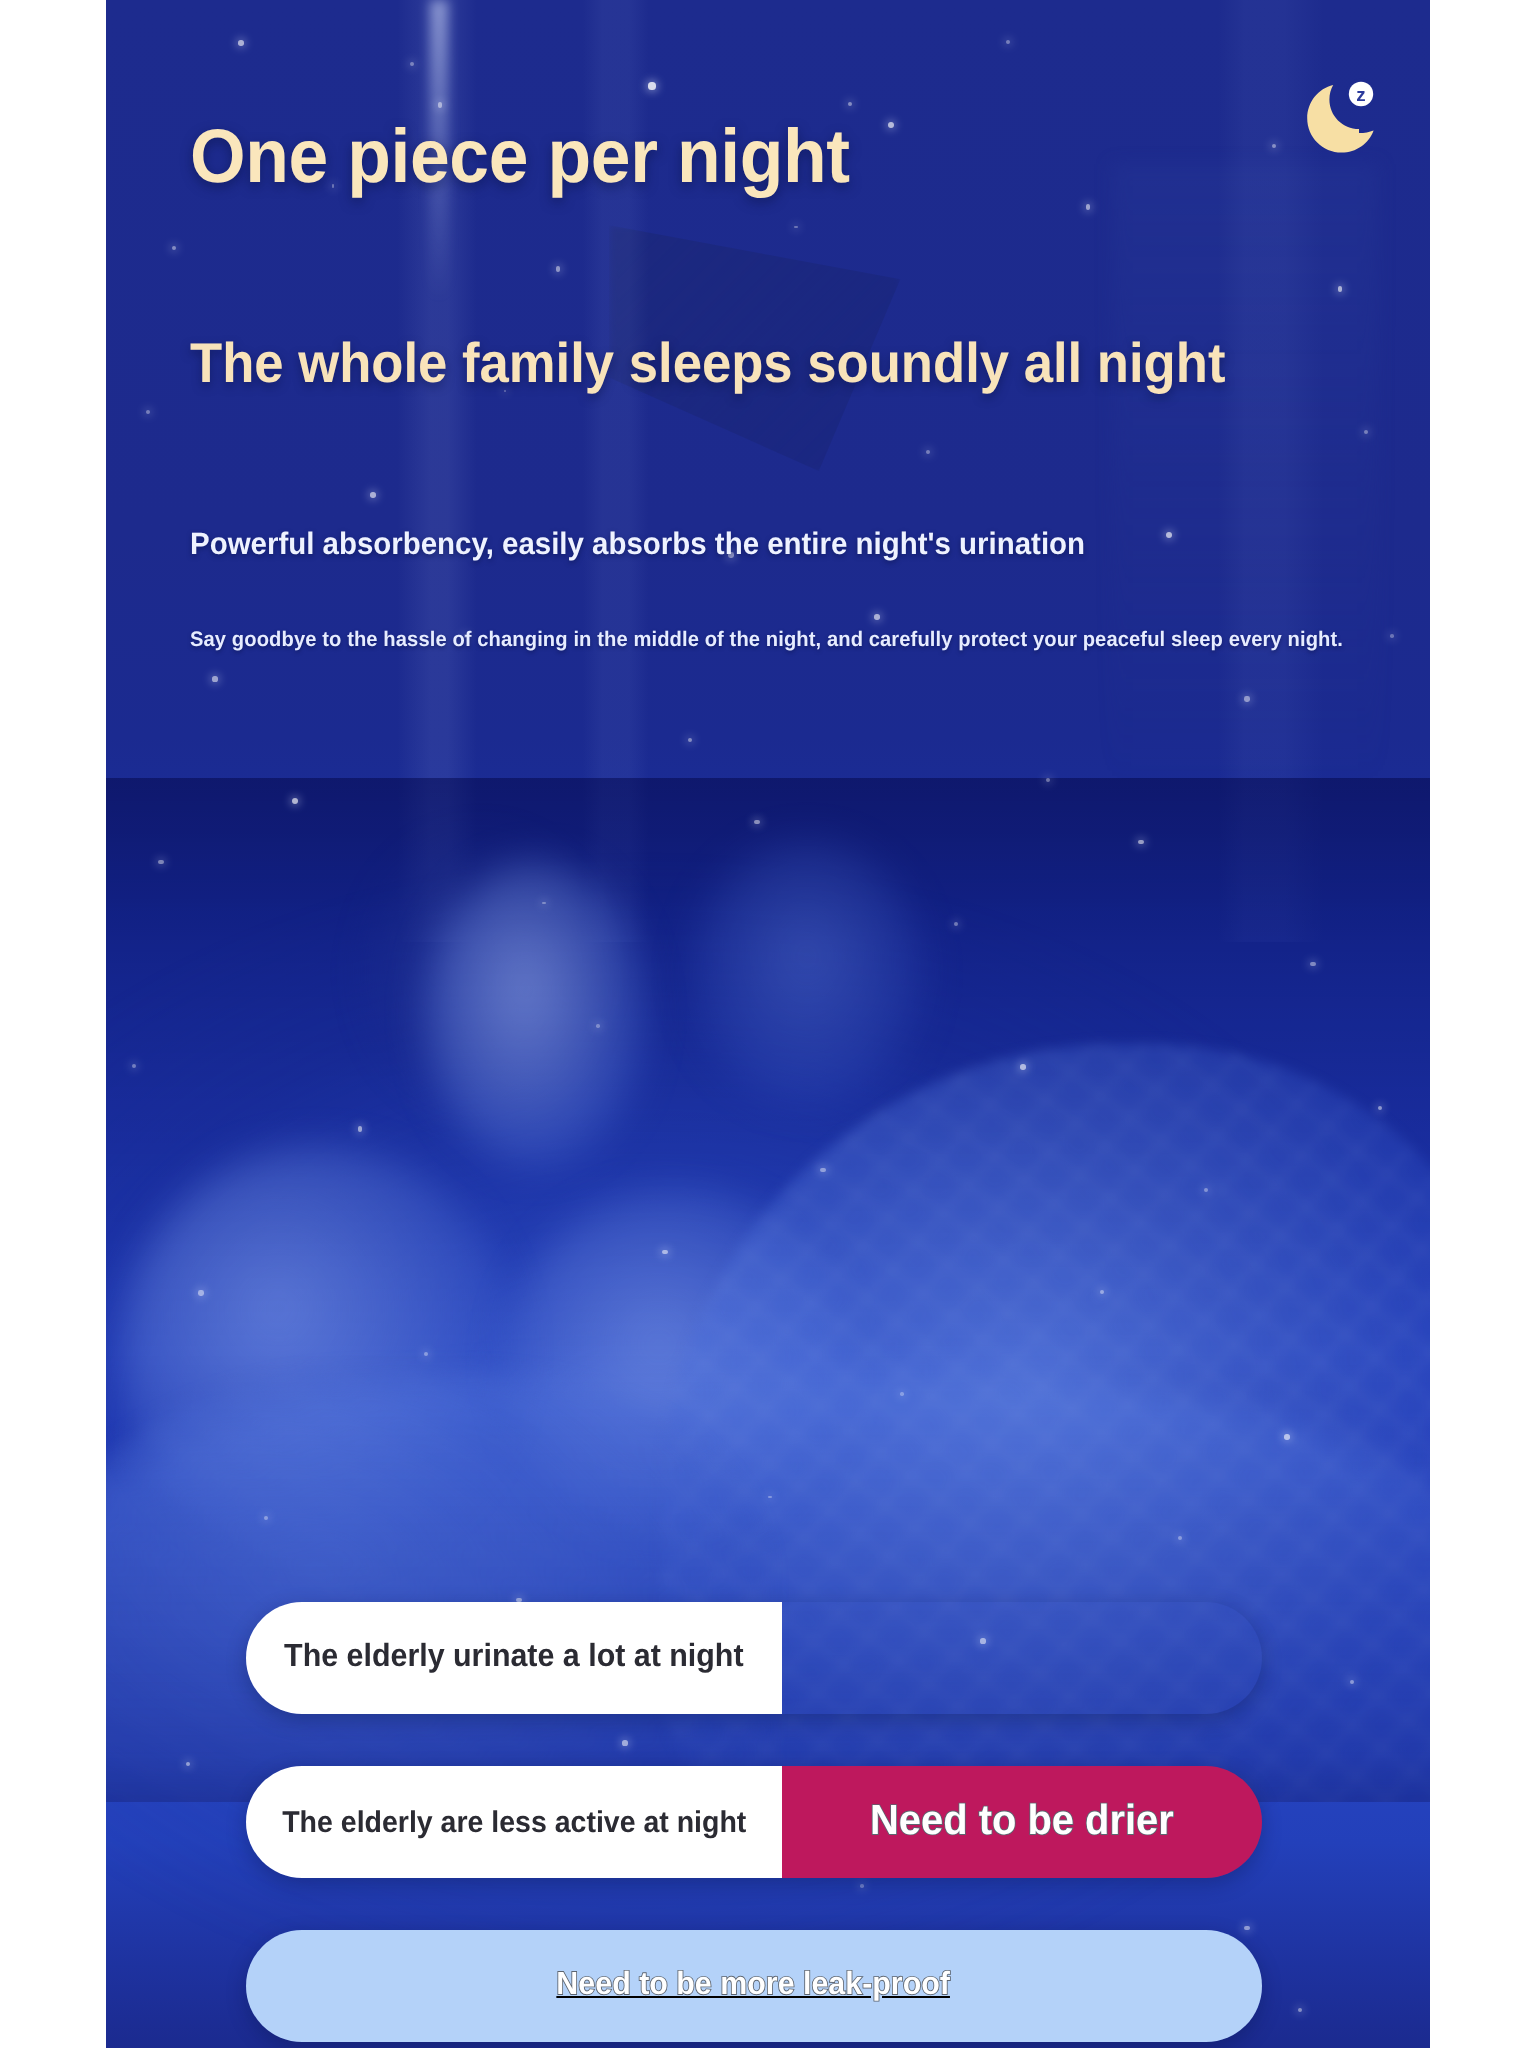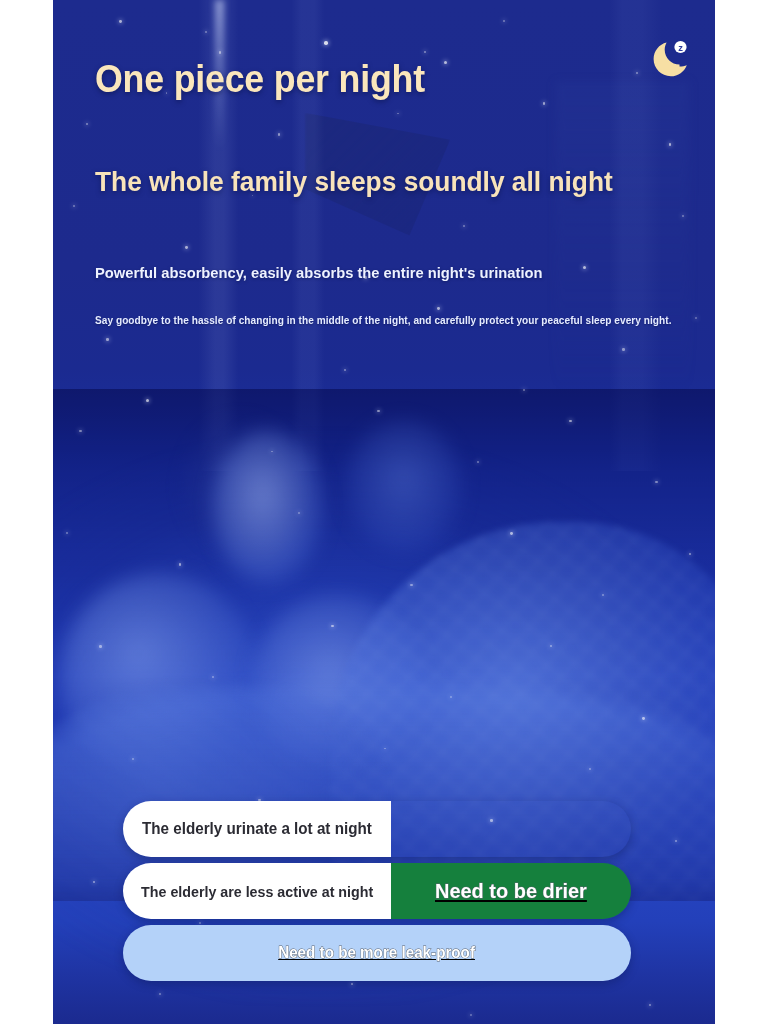--- a/index.html
+++ b/index.html
@@ -271,21 +271,21 @@
     left: 70px;
     top: 801px;
     width: 508px;
   }
   .pill {
     display: flex;
     align-items: stretch;
     height: 56px;
     border-radius: 28px;
     overflow: hidden;
-    margin-bottom: 6px;
+    margin-bottom: 26px;
     box-shadow: 0 3px 10px rgba(8,16,60,0.30);
   }
   .pill-left {
     flex: 0 0 268px;
     background: #ffffff;
     display: flex;
     align-items: center;
     justify-content: center;
     padding: 0 10px;
     box-sizing: border-box;
@@ -312,21 +312,21 @@
     transform: scaleX(0.95);
     white-space: nowrap;
   }
 
   
   .pill.r1 .pill-left span { font-size: 16px; }
   .pill.r1 .pill-right      { background: #aecdf7; }
   .pill.r1 .pill-right span { font-size: 19px; }
 
   .pill.r2 .pill-left span { font-size: 15px; }
-  .pill.r2 .pill-right      { background: #15803d; text-decoration: underline; }
+  .pill.r2 .pill-right      { background: #be185d; }
   .pill.r2 .pill-right span { font-size: 21px; }
 
   .pill.r3 .pill-left span { font-size: 12.5px; }
   .pill.r3 .pill-right      { background: #b4d2f9; text-decoration: underline; }
   .pill.r3 .pill-right span { font-size: 16px; }
 </style>
 </head>
 <body>
 
 <div id="page">

